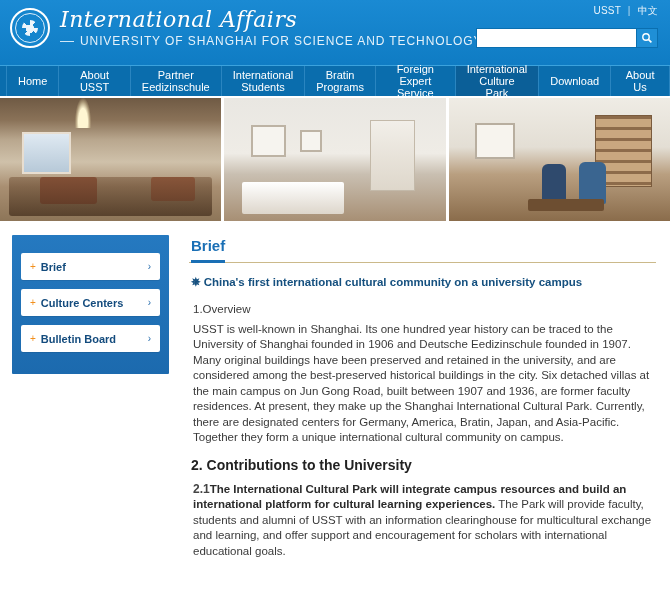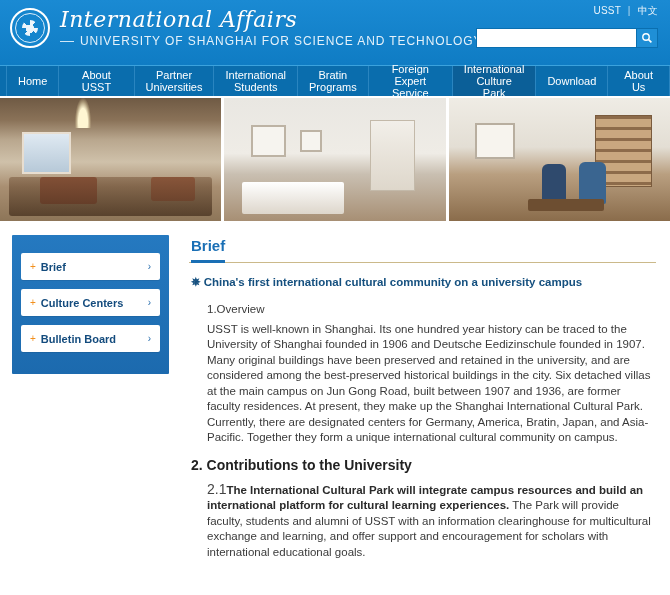--- a/index.html
+++ b/index.html
@@ -222,28 +222,28 @@
   }
 
   .star-line {
     font-size: 11.5px; color: #15507f; font-weight: bold;
     margin: 0 0 13px 2px; line-height: 14px;
   }
   .star-line .star { color: #15507f; margin-right: 3px; }
 
   .para {
     font-size: 11.5px; color: #3a3a3a; line-height: 15.5px;
-    margin: 0 0 11px 18px; text-align: left;
+    margin: 0 0 11px 4px; text-align: left;
   }
   .para b { color: #2b2b2b; }
   .h-sub {
     font-size: 14px; color: #222; font-weight: bold;
     margin: 0 0 9px 2px;
   }
-  .num { font-size: 14px; font-weight: normal; color: #444; text-align: right; }
+  .num { font-size: 12px; font-weight: bold; color: #444; text-align: right; }
   .tight { margin-bottom: 4px; }
 </style>
 </head>
 <body>
 
 <div class="page">
 
   <div class="topbar">
 
     <div class="util">
@@ -272,21 +272,21 @@
           <line x1="7.4" y1="7.4" x2="10.4" y2="10.4" stroke="#ffffff" stroke-width="1.6"></line>
         </svg>
       </div>
     </div>
   </div>
 
   <div class="nav">
     <div class="nav-item">Home</div>
     <div class="nav-item">About USST</div>
     <div class="nav-item">Partner
-Universities</div>
+Eedizinschule</div>
     <div class="nav-item">International
 Students</div>
     <div class="nav-item">Bratin
 Programs</div>
     <div class="nav-item">Foreign
 Expert Service</div>
     <div class="nav-item active">International
 Culture Park</div>
     <div class="nav-item">Download</div>
     <div class="nav-item">About Us</div>

